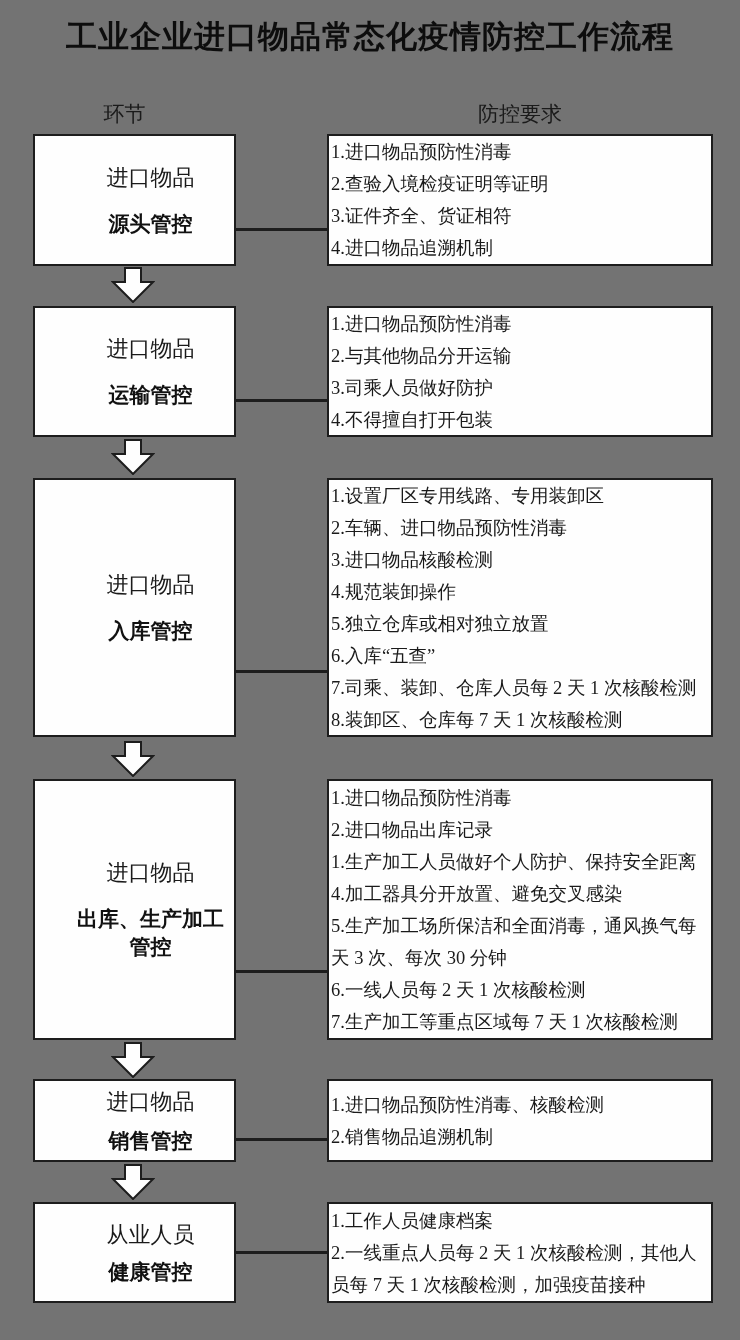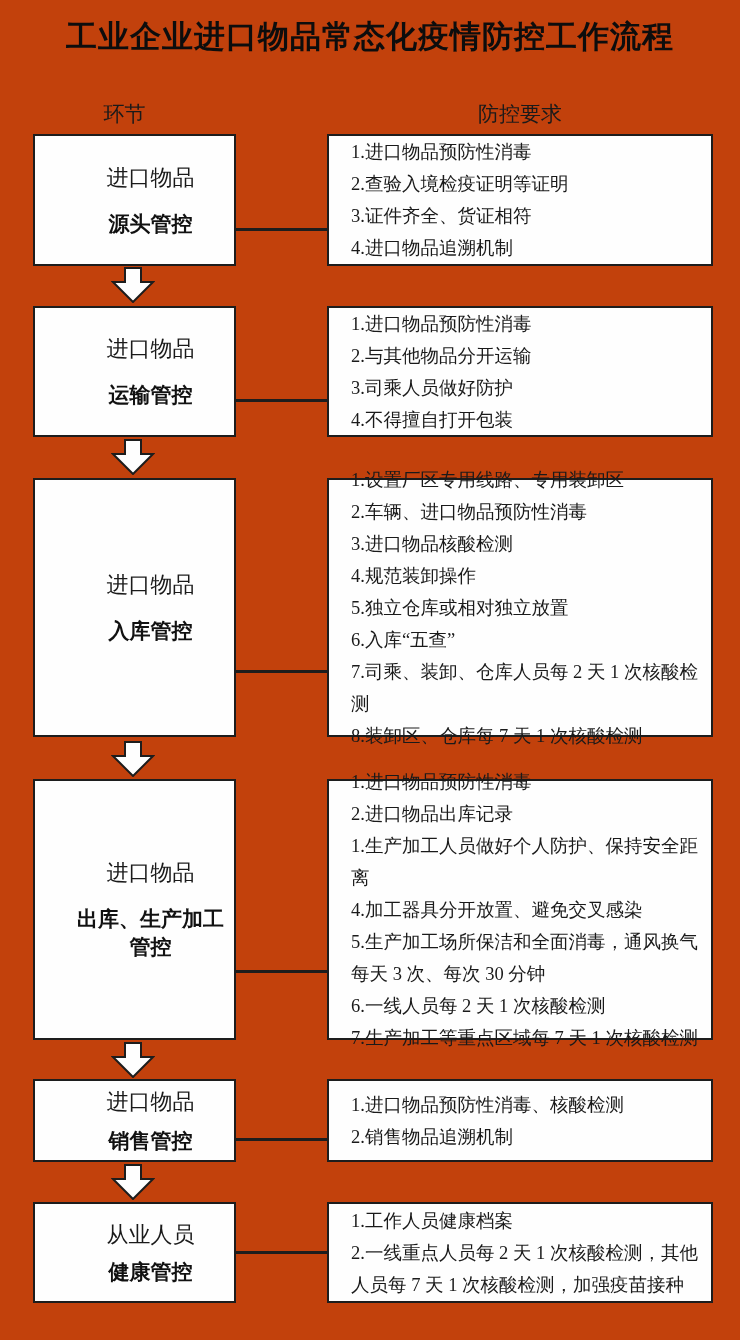--- a/index.html
+++ b/index.html
@@ -1,21 +1,21 @@
 <!DOCTYPE html>
 <html><head>
 <meta charset="utf-8">
 <style>
   html, body { margin: 0; padding: 0; background: #ffffff; }
   .canvas {
     position: relative;
     width: 740px;
     height: 1340px;
     margin: 0 auto;
-    background: #c2410c;
+    background: #737373;
     overflow: hidden;
     font-family: "Liberation Serif", "DejaVu Serif", serif;
   }
   .title {
     position: absolute;
     top: 16px; left: 0; width: 100%;
     text-align: center;
     font-family: "Liberation Sans", "DejaVu Sans", sans-serif;
     font-weight: bold;
     font-size: 31px;
@@ -46,21 +46,21 @@
     text-align: center;
   }
   .stage-l1 { font-size: 22px; color: #1a1a1a; }
   .stage-l2 {
     font-family: Liberation Sans, sans-serif;
     font-weight: bold; font-size: 21px; color: #111;
   }
   .req-box {
     left: 327px; width: 386px;
     display: flex; flex-direction: column; justify-content: center;
-    padding: 3px 6px 3px 22px;
+    padding: 3px 6px 3px 2px;
   }
   .req-item { font-size: 18.5px; line-height: 32px; color: #1a1a1a; }
   .connector {
     position: absolute;
     left: 236px; width: 91px; height: 3px;
     background: #1d1d1d;
   }
   .arrow {
     position: absolute;
     left: 111px; width: 44px; height: 36px;

